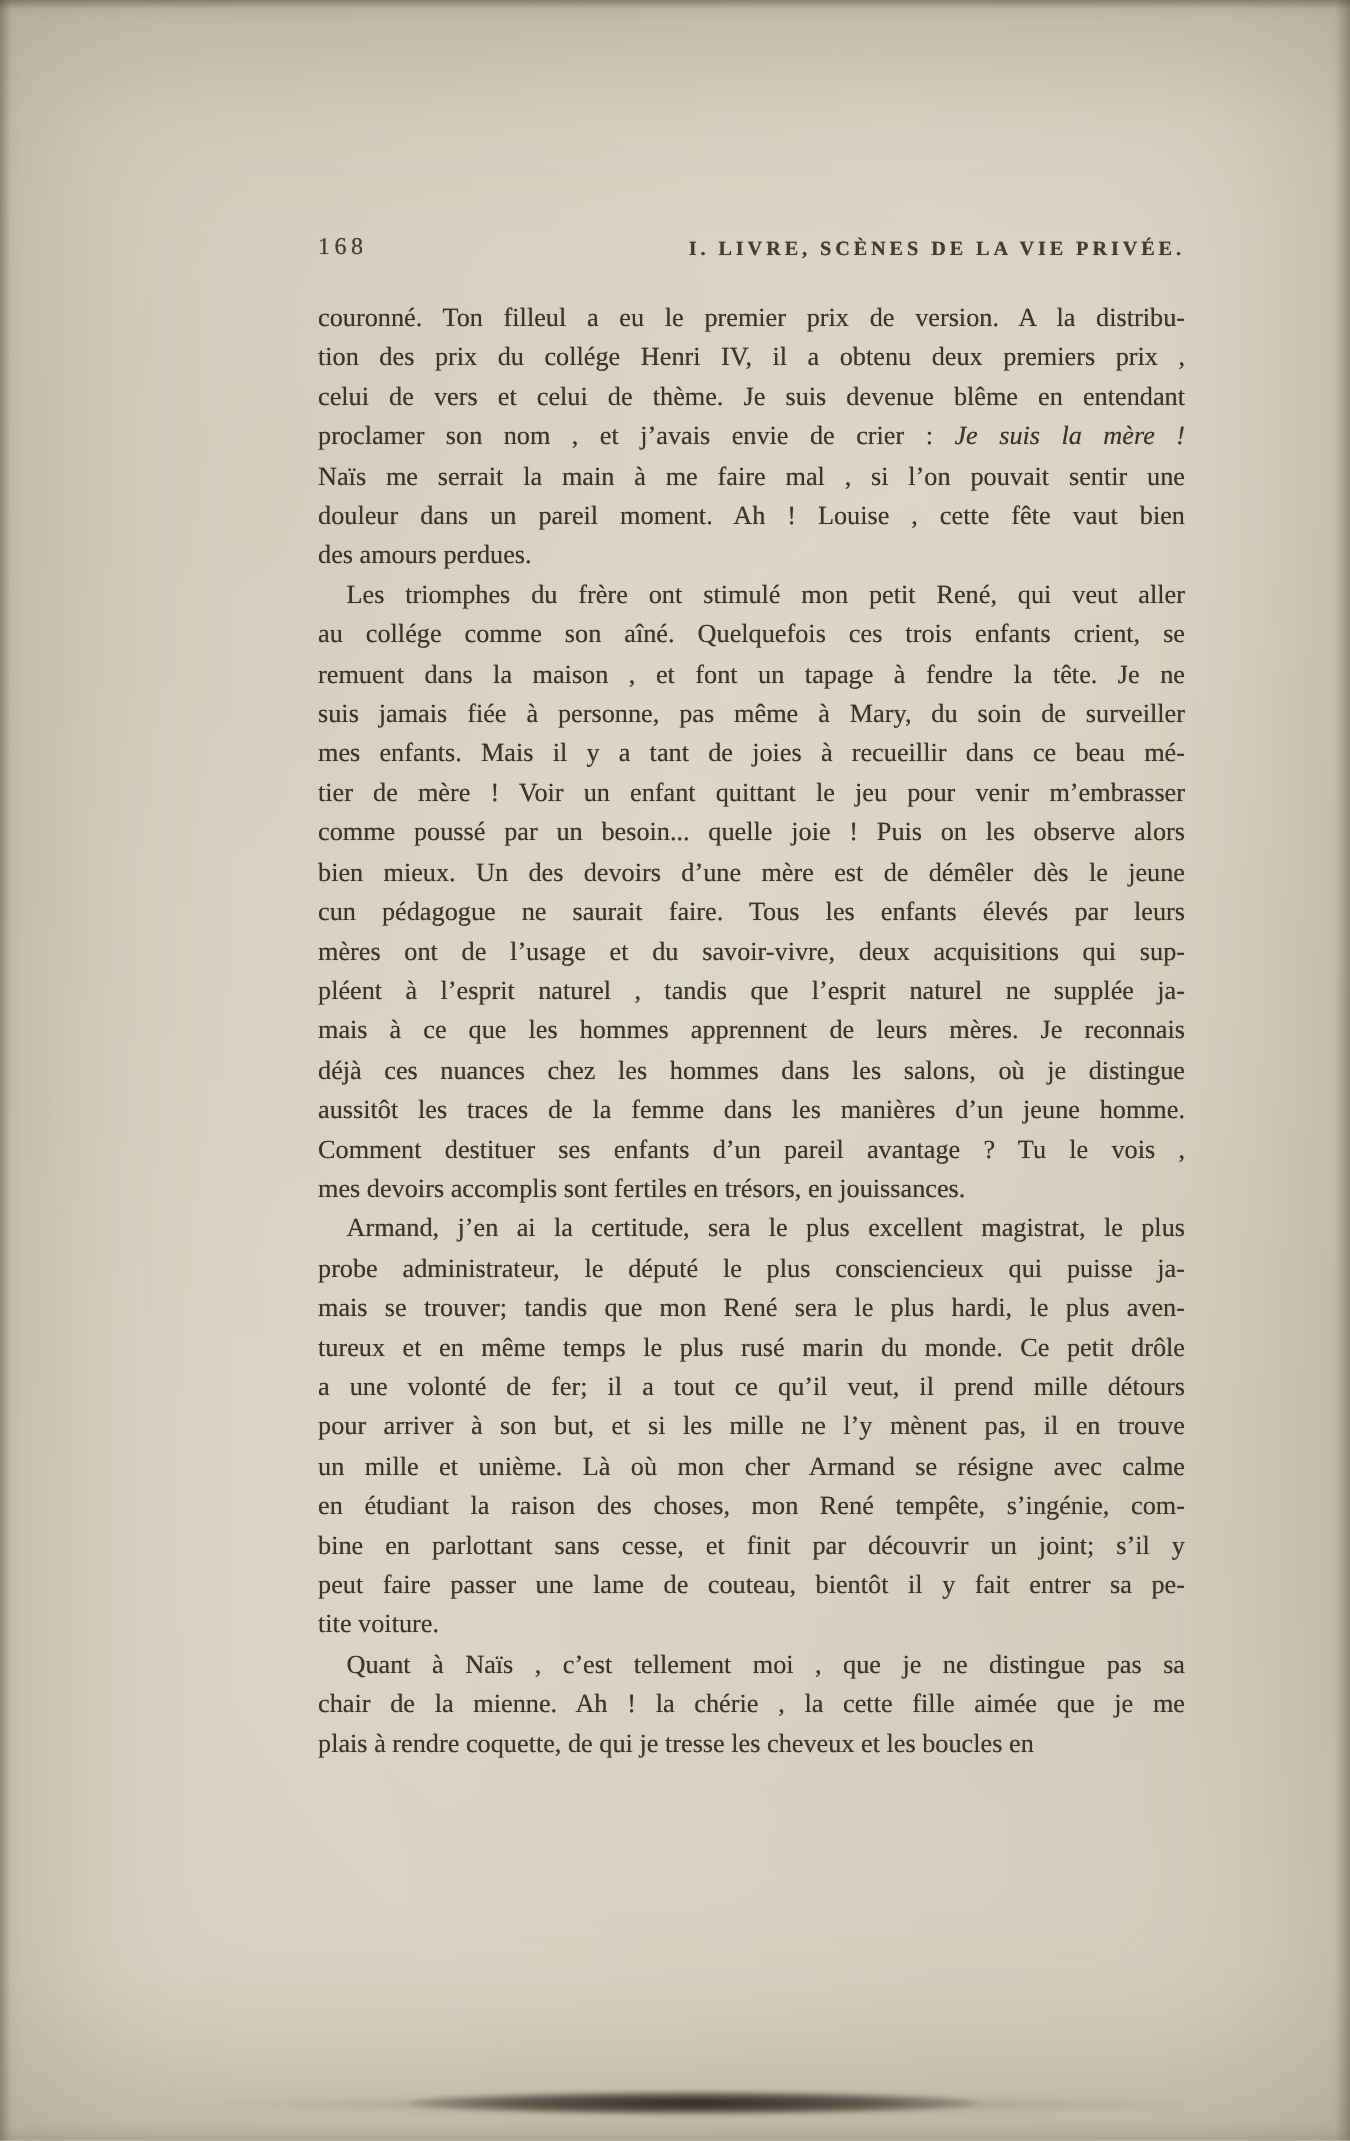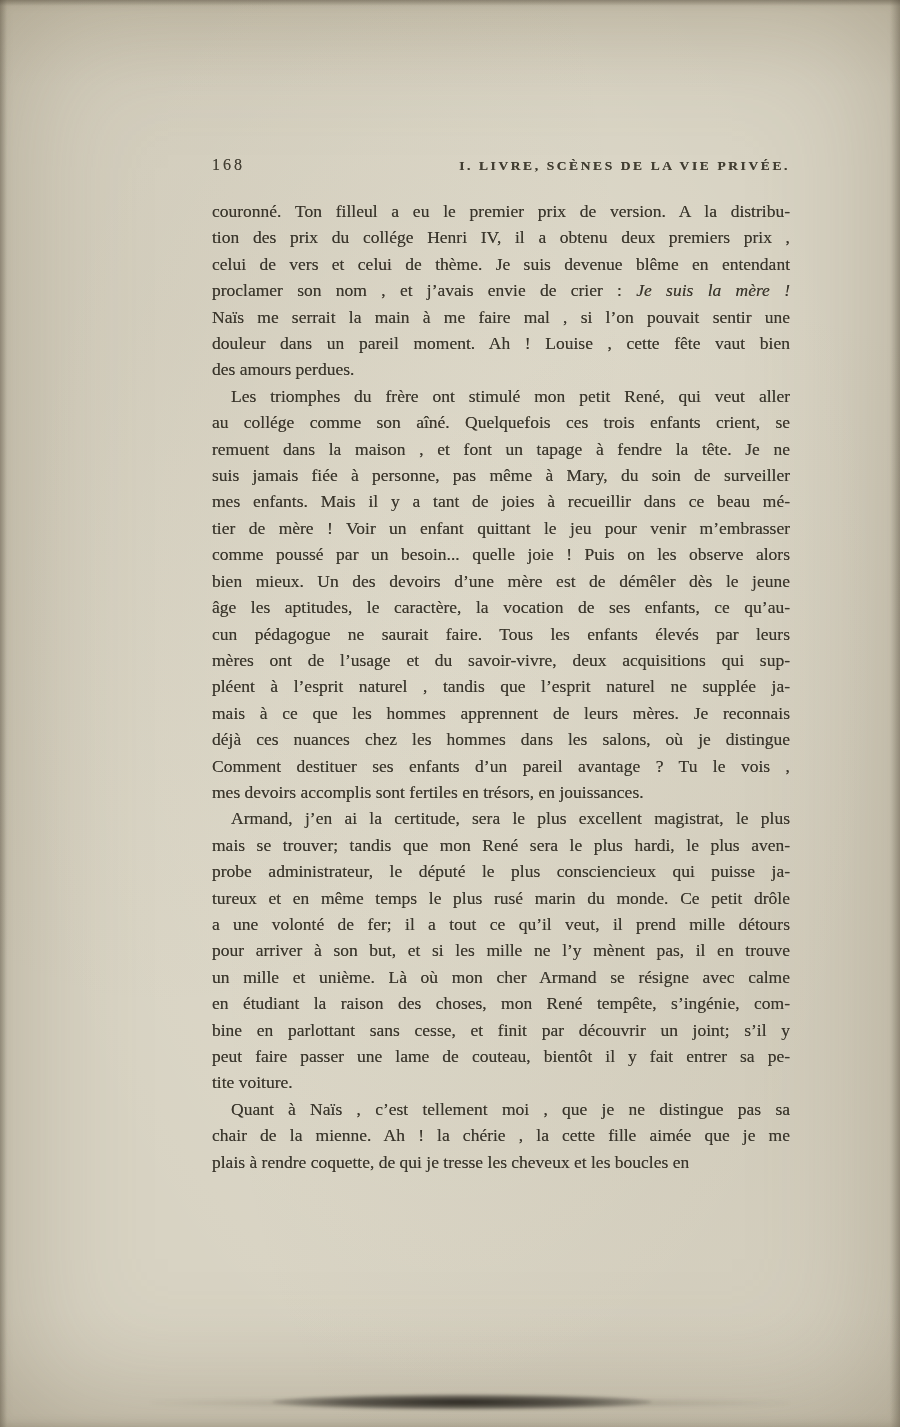--- a/index.html
+++ b/index.html
@@ -110,33 +110,33 @@
         </div>
         <div class="para">
           <div class="line first"><span>Les triomphes du frère ont stimulé mon petit René, qui veut aller</span></div>
           <div class="line"><span>au collége comme son aîné. Quelquefois ces trois enfants crient, se</span></div>
           <div class="line"><span>remuent dans la maison , et font un tapage à fendre la tête. Je ne</span></div>
           <div class="line"><span>suis jamais fiée à personne, pas même à Mary, du soin de surveiller</span></div>
           <div class="line"><span>mes enfants. Mais il y a tant de joies à recueillir dans ce beau mé-</span></div>
           <div class="line"><span>tier de mère ! Voir un enfant quittant le jeu pour venir m’embrasser</span></div>
           <div class="line"><span>comme poussé par un besoin... quelle joie ! Puis on les observe alors</span></div>
           <div class="line"><span>bien mieux. Un des devoirs d’une mère est de démêler dès le jeune</span></div>
-          <div class="line"><span>âge les aptitudes, le caractère, la vocation de ses enfants, ce qu’au-</span></div>
           <div class="line"><span>cun pédagogue ne saurait faire. Tous les enfants élevés par leurs</span></div>
           <div class="line"><span>mères ont de l’usage et du savoir-vivre, deux acquisitions qui sup-</span></div>
           <div class="line"><span>pléent à l’esprit naturel , tandis que l’esprit naturel ne supplée ja-</span></div>
           <div class="line"><span>mais à ce que les hommes apprennent de leurs mères. Je reconnais</span></div>
           <div class="line"><span>déjà ces nuances chez les hommes dans les salons, où je distingue</span></div>
+          <div class="line"><span>aussitôt les traces de la femme dans les manières d’un jeune homme.</span></div>
           <div class="line"><span>Comment destituer ses enfants d’un pareil avantage ? Tu le vois ,</span></div>
           <div class="line last"><span>mes devoirs accomplis sont fertiles en trésors, en jouissances.</span></div>
         </div>
         <div class="para">
           <div class="line first"><span>Armand, j’en ai la certitude, sera le plus excellent magistrat, le plus</span></div>
+          <div class="line"><span>probe administrateur, le député le plus consciencieux qui puisse ja-</span></div>
           <div class="line"><span>mais se trouver; tandis que mon René sera le plus hardi, le plus aven-</span></div>
-          <div class="line"><span>probe administrateur, le député le plus consciencieux qui puisse ja-</span></div>
           <div class="line"><span>tureux et en même temps le plus rusé marin du monde. Ce petit drôle</span></div>
           <div class="line"><span>a une volonté de fer; il a tout ce qu’il veut, il prend mille détours</span></div>
           <div class="line"><span>pour arriver à son but, et si les mille ne l’y mènent pas, il en trouve</span></div>
           <div class="line"><span>un mille et unième. Là où mon cher Armand se résigne avec calme</span></div>
           <div class="line"><span>en étudiant la raison des choses, mon René tempête, s’ingénie, com-</span></div>
           <div class="line"><span>bine en parlottant sans cesse, et finit par découvrir un joint; s’il y</span></div>
           <div class="line"><span>peut faire passer une lame de couteau, bientôt il y fait entrer sa pe-</span></div>
           <div class="line last"><span>tite voiture.</span></div>
         </div>
         <div class="para">

